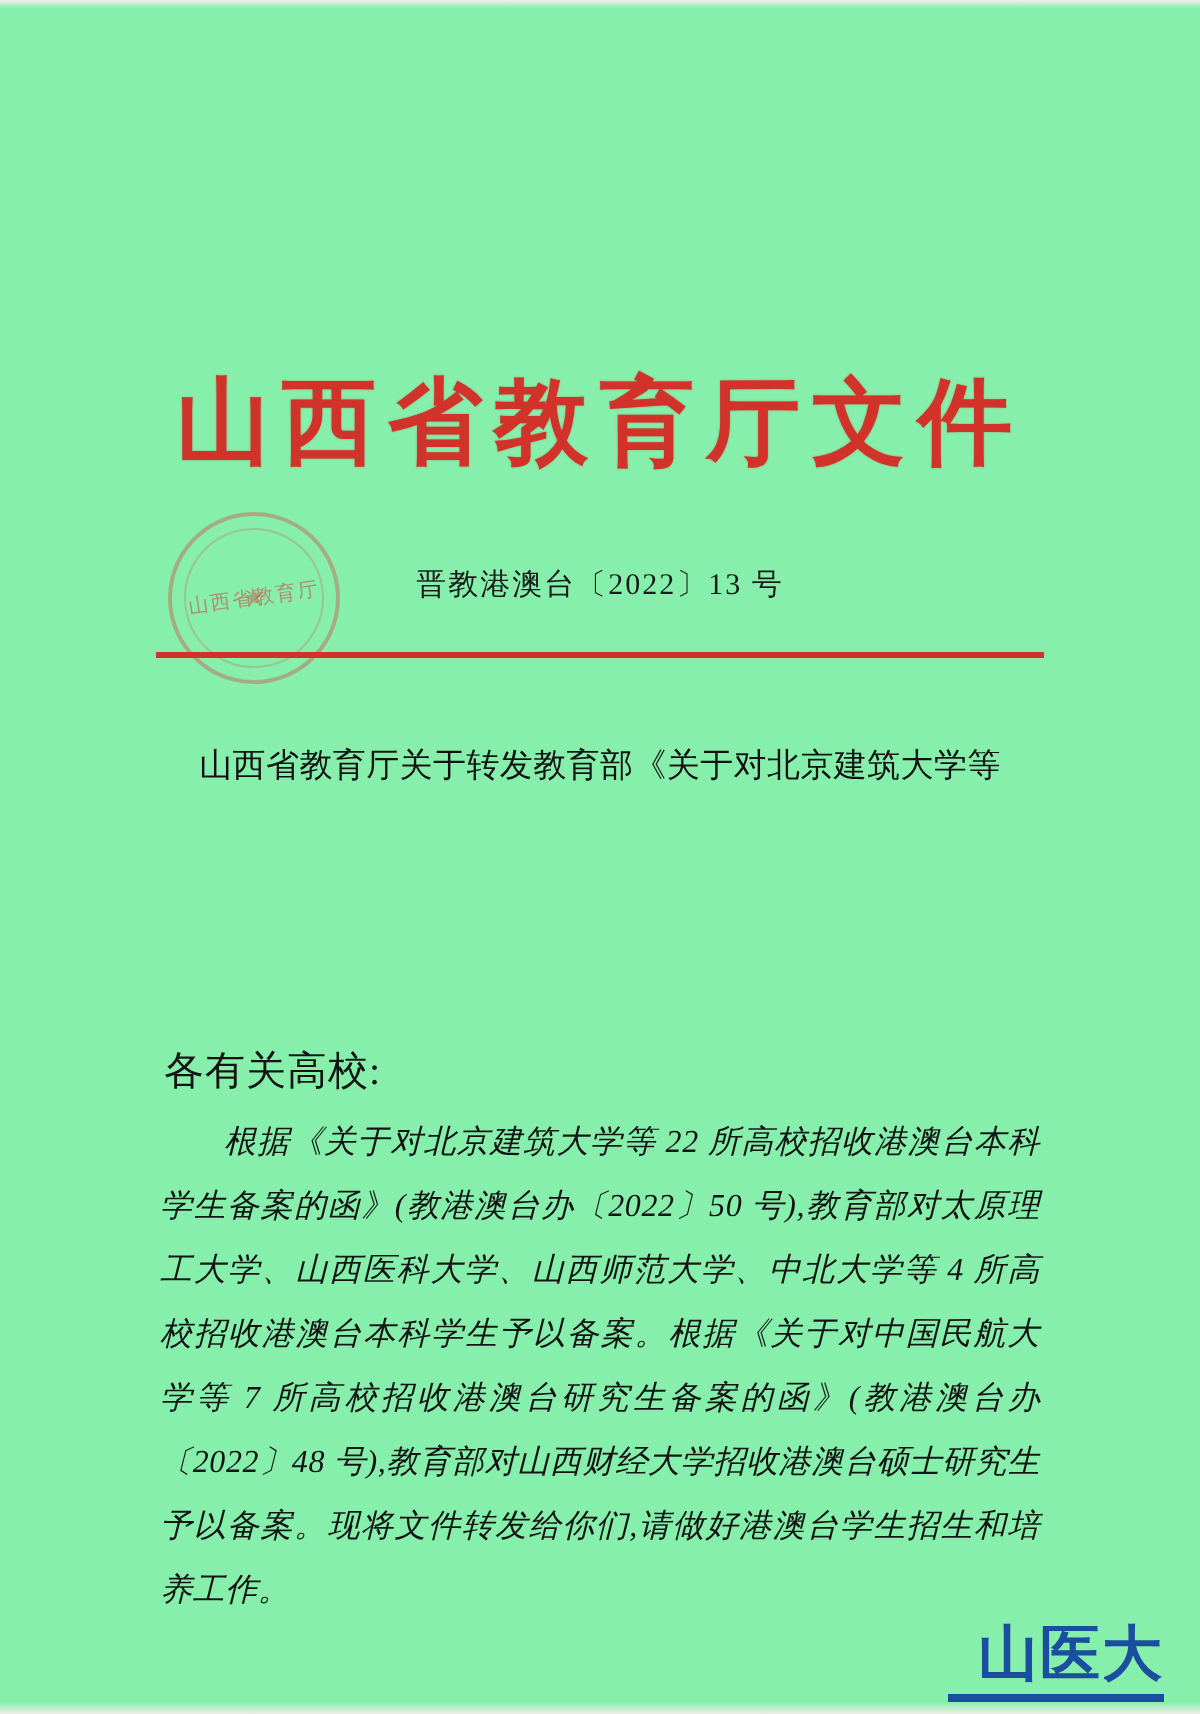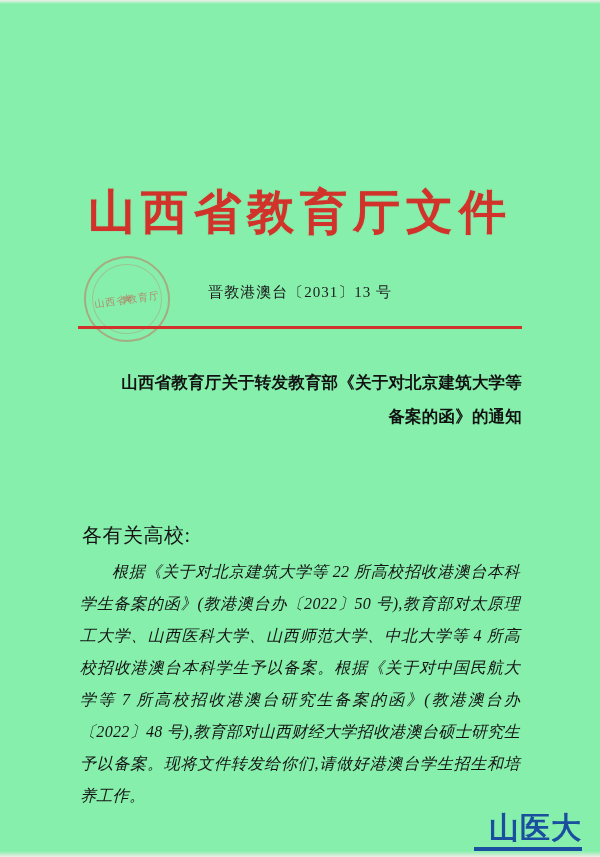--- a/index.html
+++ b/index.html
@@ -103,23 +103,23 @@
     color: rgba(205, 66, 60, 0.55);
     font-size: 13px;
   }
 
   
   .doc-title {
     position: absolute;
     top: 366px;
     left: 78px;
     width: 444px;
-    text-align: right;
+    text-align: center;
     font-size: 16.5px;
-    font-weight: 700;
+    font-weight: 400;
     color: #121212;
     line-height: 2.05;
     letter-spacing: 0.2px;
   }
   .doc-title .tline { display: block; }
 
   
   .salutation {
     position: absolute;
     top: 522px;
@@ -183,33 +183,32 @@
 <body>
 
 <div class="page">
 
   <div class="edge-top"></div>
 
   <div class="masthead">
     <div class="masthead-title">山西省教育厅文件</div>
   </div>
 
-  <div class="doc-number">晋教港澳台〔2031〕13 号</div>
+  <div class="doc-number">晋教港澳台〔2022〕13 号</div>
 
   <div class="seal">
     <div class="seal-inner"></div>
     <div class="seal-text">山西省教育厅</div>
     <div class="seal-star">★</div>
   </div>
 
   <div class="red-rule"></div>
 
   <div class="doc-title">
     <span class="tline">山西省教育厅关于转发教育部《关于对北京建筑大学等</span>
-    <span class="tline">备案的函》的通知</span>
   </div>
 
   <div class="salutation">各有关高校:</div>
 
   <div class="body-text">
     <p>根据《关于对北京建筑大学等 22 所高校招收港澳台本科学生备案的函》(教港澳台办〔2022〕50 号),教育部对太原理工大学、山西医科大学、山西师范大学、中北大学等 4 所高校招收港澳台本科学生予以备案。根据《关于对中国民航大学等 7 所高校招收港澳台研究生备案的函》(教港澳台办〔2022〕48 号),教育部对山西财经大学招收港澳台硕士研究生予以备案。现将文件转发给你们,请做好港澳台学生招生和培养工作。</p>
   </div>
 
   <div class="logo">山医大</div>
   <div class="logo-underline"></div>

